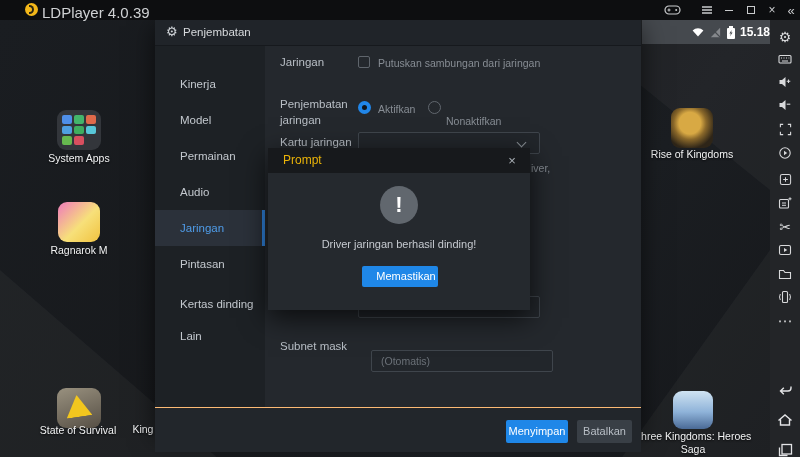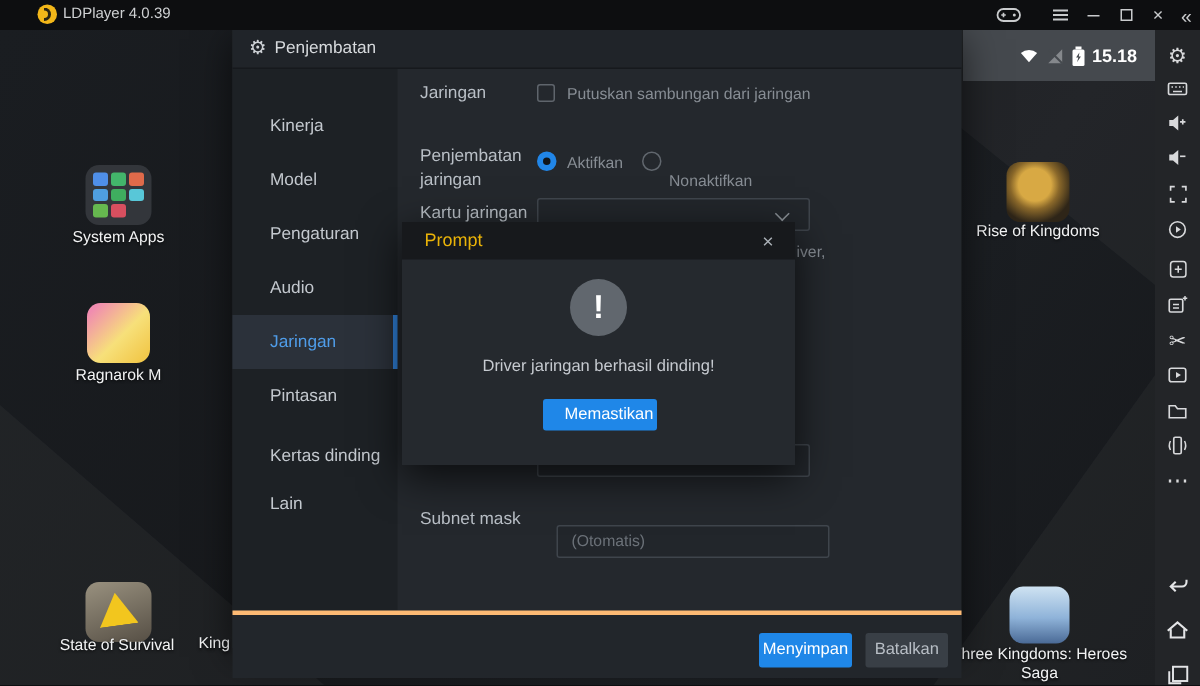--- a/index.html
+++ b/index.html
@@ -3,29 +3,29 @@
 <meta charset="utf-8">
 <style>
   html,body{margin:0;padding:0;background:#000;}
   *{box-sizing:border-box;font-family:"Liberation Sans",sans-serif;}
   #stage{position:relative;width:800px;height:457px;overflow:hidden;background:#17191c;}
   .abs{position:absolute;}
   
   #titlebar{left:0;top:0;width:800px;height:20px;background:#0d0e10;z-index:40;}
   #logo{left:25px;top:3px;width:13px;height:13px;border-radius:50%;background:#f3b719;}
   #logo i{position:absolute;left:4px;top:2px;width:5px;height:9px;border:2px solid #2a2413;border-left:none;border-radius:0 5px 5px 0;}
-  #win-title{left:42px;top:4px;font-size:10px;color:#cfd1d3;}
+  #win-title{left:42px;top:4px;font-size:15px;color:#cfd1d3;}
   .tb-btn{top:0;width:20px;height:20px;display:flex;align-items:center;justify-content:center;color:#c9cbcd;font-size:12px;}
   .minbar{width:8px;height:1px;background:#c9cbcd;}
   .maxbox{width:8px;height:8px;border:1px solid #c9cbcd;}
   
   #screen{left:0;top:20px;width:770px;height:437px;background:linear-gradient(125deg,#1a1d21 0%,#17191c 45%,#1b1e22 70%,#16181b 100%);overflow:hidden;z-index:1;}
   .facet{position:absolute;background:rgba(255,255,255,0.035);}
   
-  #statusbar{left:642px;top:20px;width:128px;height:34px;background:#45494e;z-index:5;display:flex;align-items:center;justify-content:flex-end;padding-right:12px;gap:4px;}
+  #statusbar{left:642px;top:20px;width:128px;height:24px;background:#45494e;z-index:5;display:flex;align-items:center;justify-content:flex-end;padding-right:0;gap:4px;}
   #status-time{color:#ffffff;font-size:12px;font-weight:bold;}
   
   #toolbar{left:770px;top:20px;width:30px;height:437px;background:#232528;z-index:41;}
   .tool{position:absolute;left:0;width:30px;height:20px;display:flex;align-items:center;justify-content:center;color:#d8d9db;font-size:13px;line-height:1;}
   
   .app-icon{position:absolute;border-radius:9px;z-index:2;}
   .app-label{position:absolute;z-index:2;color:#f2f3f4;font-size:10.5px;text-align:center;line-height:13px;text-shadow:0 1px 2px rgba(0,0,0,.8);}
   #icon-system-apps{display:grid;grid-template-columns:repeat(3,1fr);gap:2px;padding:5px;background:#33363b;}
   #icon-system-apps b{border-radius:2px;}
   
@@ -40,21 +40,21 @@
   .field-label{position:absolute;font-size:11.5px;color:#b9bfc6;}
   .sub-label{position:absolute;font-size:10.5px;color:#878d94;}
   .checkbox{position:absolute;width:12px;height:12px;border:1px solid #5f656c;border-radius:2px;background:transparent;}
   .radio{position:absolute;width:13px;height:13px;border-radius:50%;}
   .radio.on{border:4px solid #2186e8;background:#10151a;}
   .radio.off{border:1px solid #61676e;background:transparent;}
   .input{position:absolute;width:182px;height:22px;background:#22262b;border:1px solid #3f454c;border-radius:2px;font-size:10.5px;color:#6b7178;line-height:20px;padding-left:9px;}
   .chev{position:absolute;width:7px;height:7px;border-right:1px solid #8a9096;border-bottom:1px solid #8a9096;transform:rotate(45deg);}
   #scrollbar{left:626px;top:32px;width:3px;height:348px;background:#2d3237;}
   #scroll-thumb{position:absolute;left:0;top:0;width:3px;height:140px;background:#4a5058;}
-  #settings-footer{left:0;top:387px;width:486px;height:45px;background:#22262b;border-top:3px solid #fdba74;}
+  #settings-footer{left:0;top:387px;width:486px;height:45px;background:#22262b;border-top:1px solid #fdba74;}
   .btn{position:absolute;height:23px;border-radius:2px;font-size:11px;text-align:center;line-height:23px;}
   #save-btn{left:351px;top:12px;width:62px;background:#1f87e8;color:#fff;}
   #cancel-btn{left:422px;top:12px;width:55px;background:#393f46;color:#b9bfc6;}
   
   #prompt{left:268px;top:148px;width:262px;height:162px;background:#25292e;z-index:20;box-shadow:0 8px 26px rgba(0,0,0,.7);}
   #prompt-header{left:0;top:0;width:262px;height:25px;background:#17191c;}
   #prompt-title{left:15px;top:5px;font-size:12px;color:#eab308;}
   #prompt-close{left:236px;top:5px;width:16px;height:16px;color:#aab0b6;font-size:13px;text-align:center;line-height:16px;}
   #prompt-circle{left:112px;top:38px;width:38px;height:38px;border-radius:50%;background:#61676e;color:#fff;font-size:22px;font-weight:bold;text-align:center;line-height:38px;}
   #prompt-msg{left:0;top:90px;width:262px;text-align:center;font-size:11px;color:#c6cad0;}
@@ -144,21 +144,21 @@
   <div id="settings" class="abs">
     <div id="settings-header" class="abs">
       <span id="settings-gear" class="abs">⚙</span>
       <span id="settings-title" class="abs">Penjembatan</span>
     </div>
     <div id="settings-close" class="abs" style="top:4px;">×</div>
 
     <div id="settings-menu" class="abs">
       <div class="menu-item" style="top:20px;">Kinerja</div>
       <div class="menu-item" style="top:56px;">Model</div>
-      <div class="menu-item" style="top:92px;">Pengaturan</div>
+      <div class="menu-item" style="top:92px;">Permainan</div>
       <div class="menu-item" style="top:128px;">Audio</div>
       <div class="menu-item sel" style="top:164px;">Jaringan</div>
       <div class="menu-item" style="top:200px;">Pintasan</div>
       <div class="menu-item" style="top:240px;">Kertas dinding</div>
       <div class="menu-item" style="top:272px;">Lain</div>
     </div>
 
     <div class="field-label" style="left:125px;top:36px;">Jaringan</div>
     <div class="checkbox" style="left:203px;top:36px;"></div>
     <div class="sub-label" style="left:223px;top:37px;">Putuskan sambungan dari jaringan</div>

